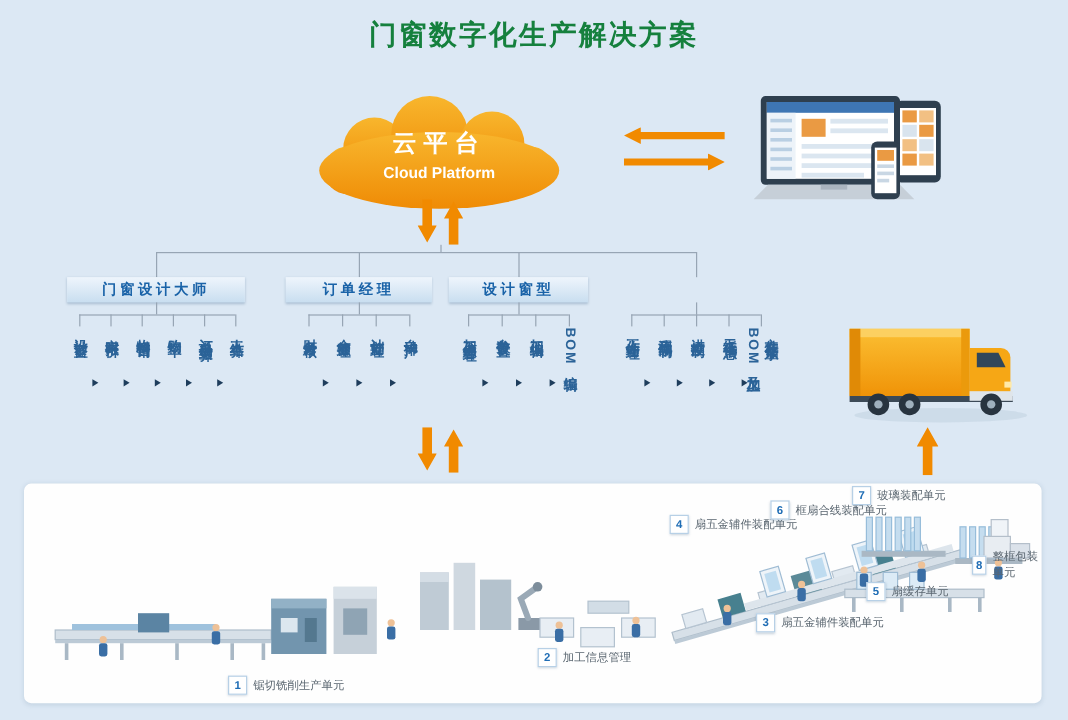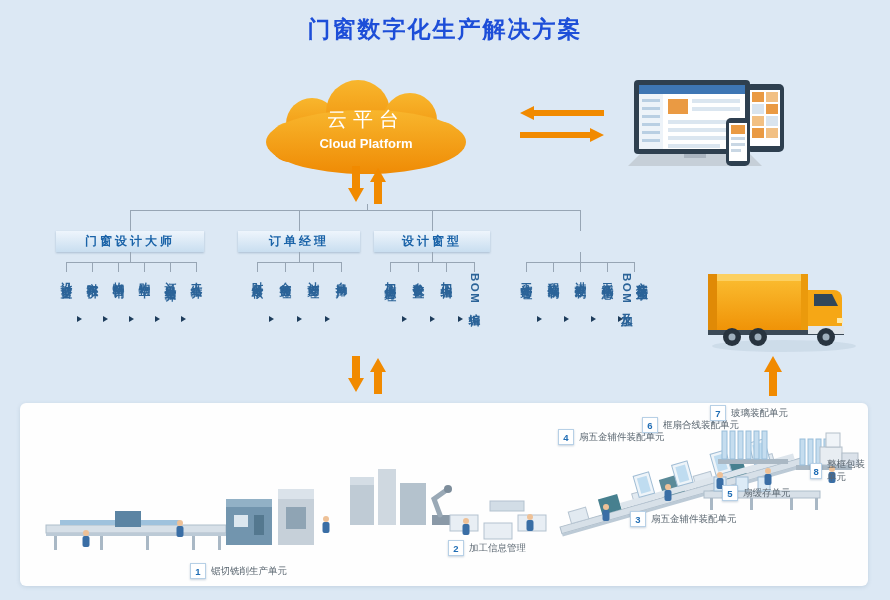--- a/index.html
+++ b/index.html
@@ -1,24 +1,24 @@
 <!DOCTYPE html>
 <html><head>
 <meta charset="utf-8">
 <style>
   html,body{margin:0;padding:0;}
   .stage{position:relative;width:890px;height:600px;background:#dce8f4;overflow:hidden;
          font-family:"Liberation Sans","DejaVu Sans",sans-serif;}
   .page-title{position:absolute;left:0;right:0;top:14px;text-align:center;
-    font-size:23px;font-weight:bold;color:#1d4ed8;letter-spacing:2px;}
+    font-size:23px;font-weight:bold;color:#15803d;letter-spacing:2px;}
   
   .cloud-wrap{position:absolute;left:260px;top:80px;width:212px;height:96px;}
   .cloud-wrap svg{position:absolute;inset:0;}
   .cloud-text{position:absolute;inset:0;display:flex;flex-direction:column;align-items:center;justify-content:center;color:#fff;}
-  .cloud-cn{font-size:20px;font-weight:normal;letter-spacing:6px;}
+  .cloud-cn{font-size:20px;font-weight:bold;letter-spacing:6px;}
   .cloud-en{font-size:13px;font-weight:bold;margin-top:3px;}
   
   .ar{position:absolute;}
   .ar polygon{fill:#f18a00;}
   
   .branch-head{position:absolute;top:231px;height:21px;line-height:21px;text-align:center;
     font-size:12px;font-weight:bold;color:#1a63a8;letter-spacing:3px;
     background:linear-gradient(#eef5fc,#c9def0);box-shadow:0 1px 2px rgba(50,90,130,.3);}
   .vl{position:absolute;width:1px;background:#97a5b4;}
   .hl{position:absolute;height:1px;background:#97a5b4;}

